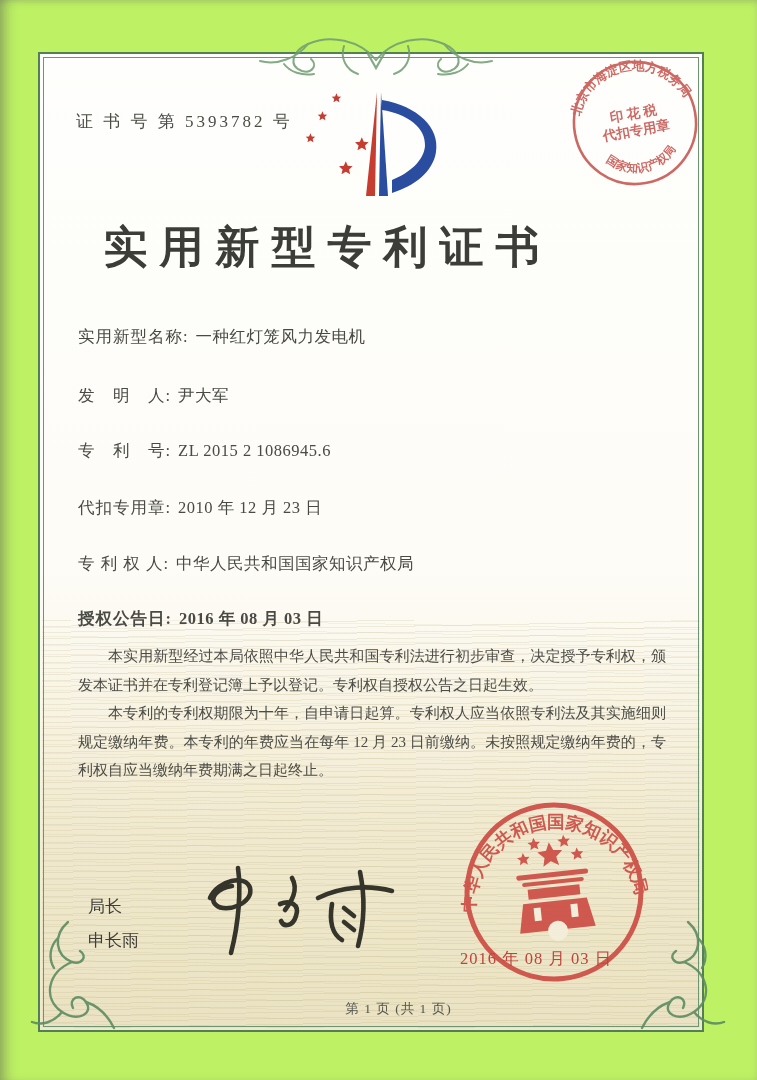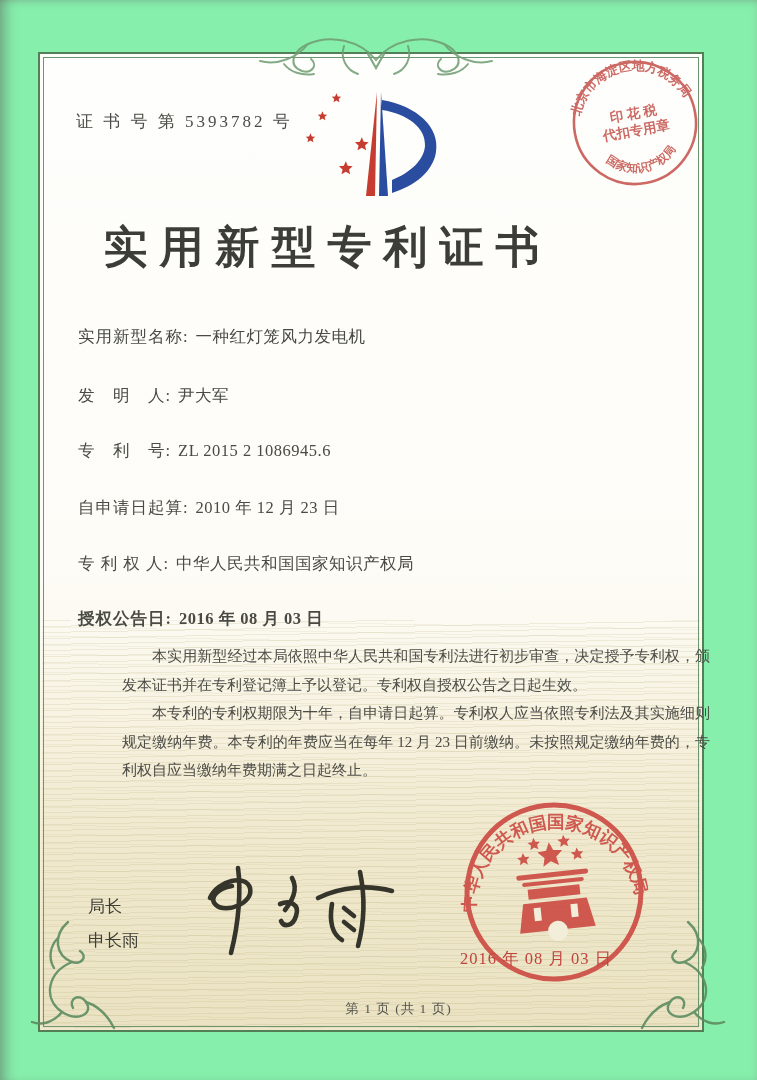--- a/index.html
+++ b/index.html
@@ -2,21 +2,21 @@
 <html><head>
 <meta charset="utf-8">
 <style>
   * { margin:0; padding:0; box-sizing:border-box; }
   body {
     font-family: "Liberation Serif", "DejaVu Serif", serif;
     background:#e8e8e6;
   }
   .page {
     position:relative; width:757px; height:1080px;
-    background:#86efac; overflow:hidden;
+    background:#bef264; overflow:hidden;
     box-shadow: inset 12px 0 14px -8px rgba(90,90,88,.55),
                 inset 0 6px 8px -6px rgba(120,120,118,.4),
                 inset -4px 0 6px -4px rgba(160,160,158,.3);
   }
   
   .frame {
     position:absolute; left:38px; top:52px; width:666px; height:980px;
     border:2.5px solid #547e55;
     background: linear-gradient(180deg,#fefefc 0%, #fdfcf7 52%, #faf6e8 68%,
                 #f4eed8 80%, #f0ead0 92%, #eee8cc 100%);
@@ -44,21 +44,20 @@
   }
   .field { position:absolute; left:78px; font-size:16.5px; color:#4a4a44; white-space:nowrap; }
   .field .lbl { letter-spacing:1px; }
   .field .val { margin-left:7px; letter-spacing:.5px; }
   .f0 { top:326px; } .f1 { top:385px; } .f2 { top:440px; }
   .f3 { top:497px; } .f4 { top:553px; } .f5 { top:608px;font-weight:bold; }
   .body-text {
     position:absolute; left:78px; top:642px; width:588px;
     font-size:15px; line-height:28.5px; color:#4c4c46;
     text-align:justify;
-    margin-left:44px;
   }
   .body-text p { text-indent:2em; }
   .director { position:absolute; left:88px; top:890px; font-size:17px; color:#3e3e38; line-height:34px; }
   .issue-date {
     position:absolute; left:460px; top:948px; width:200px;
     font-size:16.5px; color:#bf433c; letter-spacing:1px; white-space:nowrap;
   }
   .footer {
     position:absolute; left:38px; top:1000px; width:721px;
     text-align:center; font-size:13.5px; color:#55554f; letter-spacing:1px;
@@ -156,21 +155,21 @@
   <div class="field f1">
     <span class="lbl">发　明　人:</span><span class="val">尹大军</span>
   </div>
   <div class="field f0">
     <span class="lbl">实用新型名称:</span><span class="val">一种红灯笼风力发电机</span>
   </div>
   <div class="field f2">
     <span class="lbl">专　利　号:</span><span class="val">ZL 2015 2 1086945.6</span>
   </div>
   <div class="field f3">
-    <span class="lbl">自申请日起算:</span><span class="val">2010 年 12 月 23 日</span>
+    <span class="lbl">代扣专用章:</span><span class="val">2010 年 12 月 23 日</span>
   </div>
   <div class="field f4">
     <span class="lbl">专 利 权 人:</span><span class="val">中华人民共和国国家知识产权局</span>
   </div>
   <div class="field f5">
     <span class="lbl">授权公告日:</span><span class="val">2016 年 08 月 03 日</span>
   </div>
 
   <div class="body-text">
     <p>本实用新型经过本局依照中华人民共和国专利法进行初步审查，决定授予专利权，颁发本证书并在专利登记簿上予以登记。专利权自授权公告之日起生效。</p>

